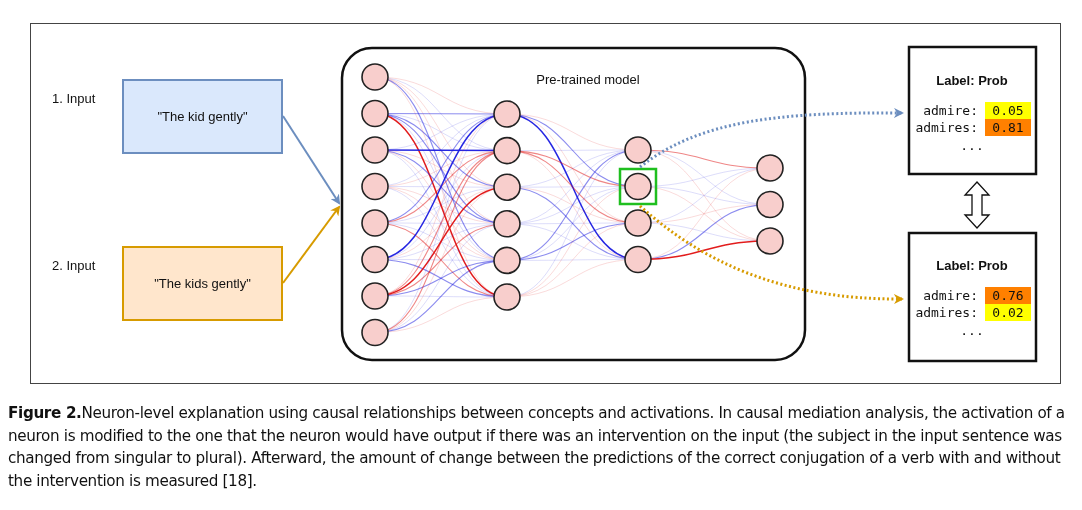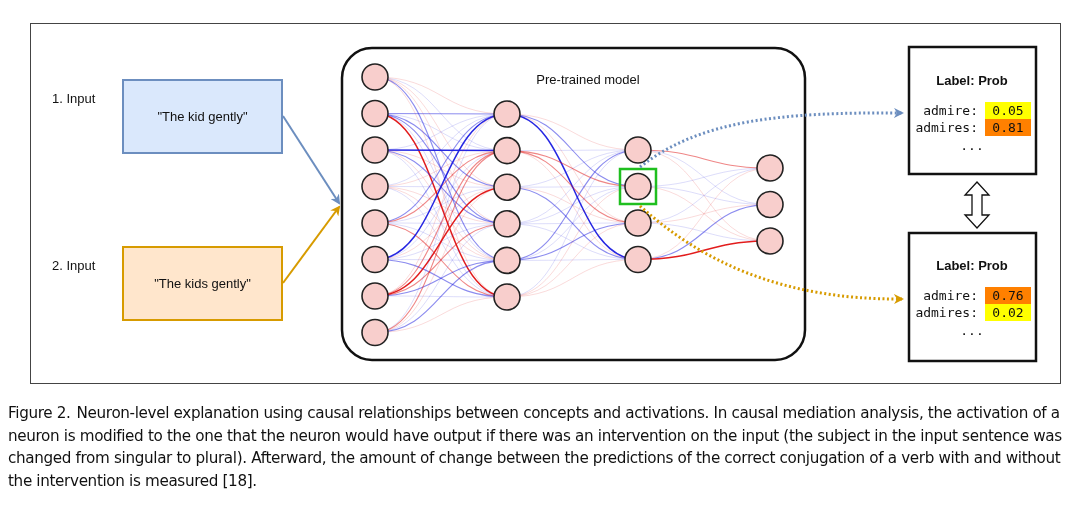--- a/index.html
+++ b/index.html
@@ -10,21 +10,21 @@
   }
   #diagram { position: absolute; left: 0; top: 0; width: 1082px; height: 395px; }
   .lbl { font-family: "Liberation Sans", sans-serif; font-size: 13px; fill: #111; }
   .mono { font-family: "DejaVu Sans Mono", monospace; font-size: 13px; fill: #111; }
   .bold { font-weight: bold; }
   #caption {
     position: absolute; left: 8px; top: 402px; width: 1070px;
     font-family: "DejaVu Sans", sans-serif; font-size: 15.2px; line-height: 22.5px;
     color: #111; letter-spacing: -0.35px;
   }
-  #caption .fig-label { font-weight: normal; margin-right: 6px; }
+  #caption .fig-label { font-weight: bold; }
 </style>
 </head>
 <body>
 
 <div id="figure-frame"></div>
 
 <svg id="diagram" width="1082" height="395" viewBox="0 0 1082 395" xmlns="http://www.w3.org/2000/svg">
   <defs>
     <marker id="arr-blue" markerWidth="10" markerHeight="10" refX="8" refY="5" orient="auto" markerUnits="userSpaceOnUse">
       <path d="M0,0 L10,5 L0,10 L3,5 Z" fill="#6c8ebf"></path>

